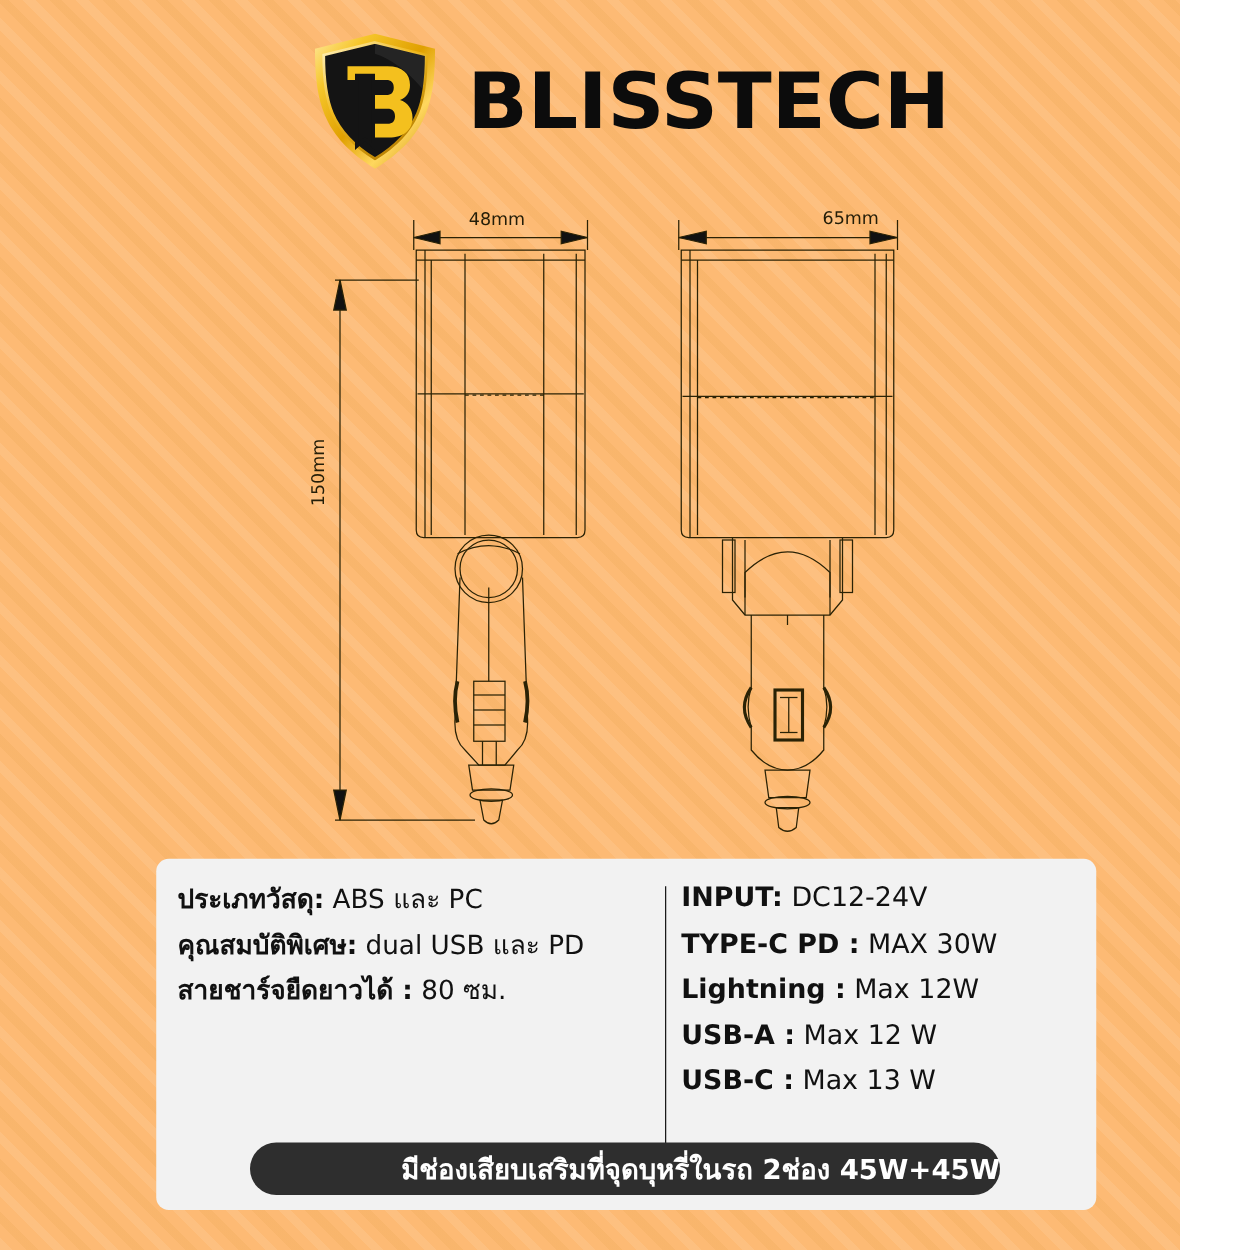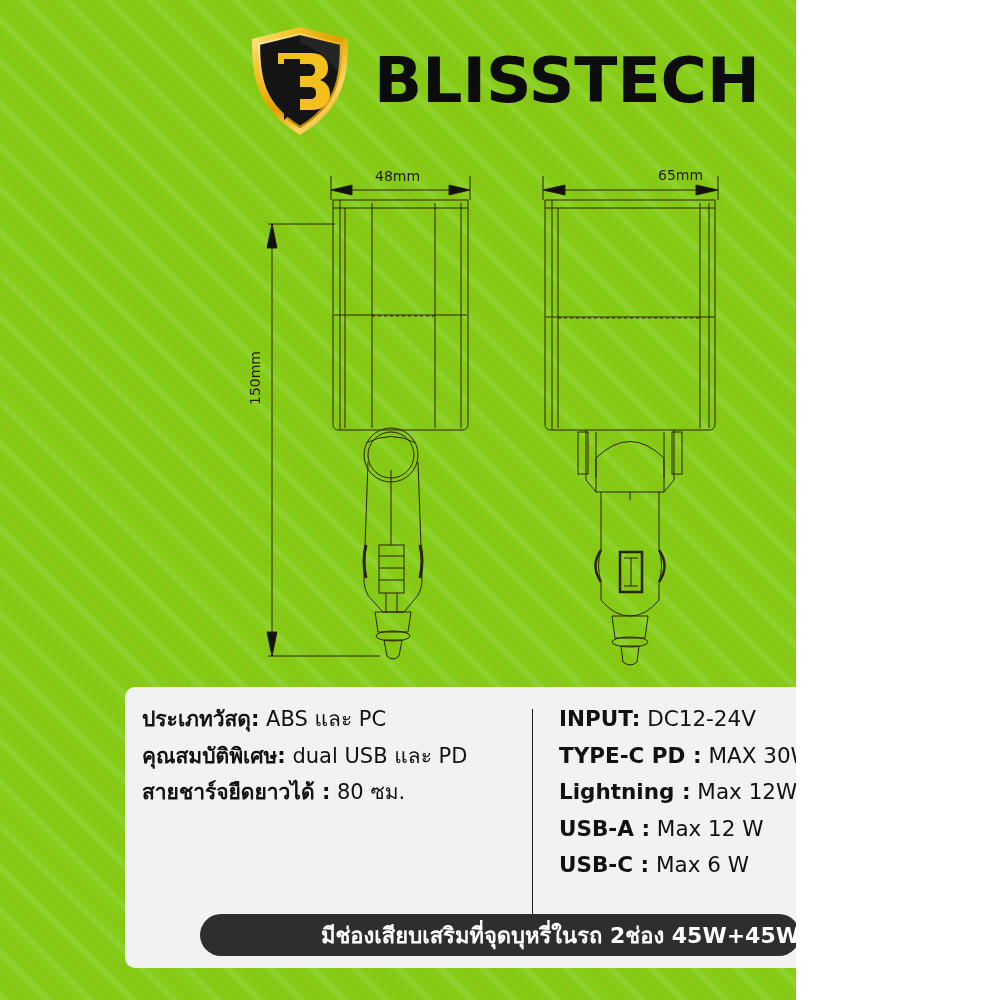--- a/index.html
+++ b/index.html
@@ -7,23 +7,23 @@
 
   html, body {
     width: 1000px;
     height: 1000px;
     overflow: hidden;
     font-family: "DejaVu Sans", "Liberation Sans", sans-serif;
   }
 
   #page {
     position: relative;
-    width: 796px;
+    width: 944px;
     height: 1000px;
-    background-color: #84cc16;
+    background-color: #fdba74;
     overflow: hidden;
   }
 
   
   #bg-stripes {
     position: absolute;
     inset: 0;
     background-image: repeating-linear-gradient(
       45deg,
       rgba(255,255,255,0.085) 0px,
@@ -100,21 +100,21 @@
     left: 407px; top: 22px;
     width: 1px; height: 208px;
     background: #1a1a1a;
   }
 
   .spec-col {
     position: absolute;
     top: 14px;
   }
   #col-left  { left: 17px; width: 380px; }
-  #col-right { left: 434px; width: 300px; }
+  #col-right { left: 420px; width: 300px; }
 
   .spec-line {
     font-family: "DejaVu Sans", "Liberation Sans", sans-serif;
     font-size: 21px;
     color: #111111;
     line-height: 36.5px;
     white-space: nowrap;
   }
   #col-right .spec-line { font-size: 21.5px; }
 
@@ -329,21 +329,21 @@
       <div class="spec-line">
         <span class="spec-key">Lightning :</span>
         <span class="spec-val">Max 12W</span>
       </div>
       <div class="spec-line">
         <span class="spec-key">USB-A :</span>
         <span class="spec-val">Max 12  W</span>
       </div>
       <div class="spec-line">
         <span class="spec-key">USB-C :</span>
-        <span class="spec-val">Max 6  W</span>
+        <span class="spec-val">Max 13  W</span>
       </div>
     </div>
   </div>
 
   <div id="banner-pill">
     <span id="banner-text">มีช่องเสียบเสริมที่จุดบุหรี่ในรถ 2ช่อง 45W+45W</span>
   </div>
 
 </div>
 

